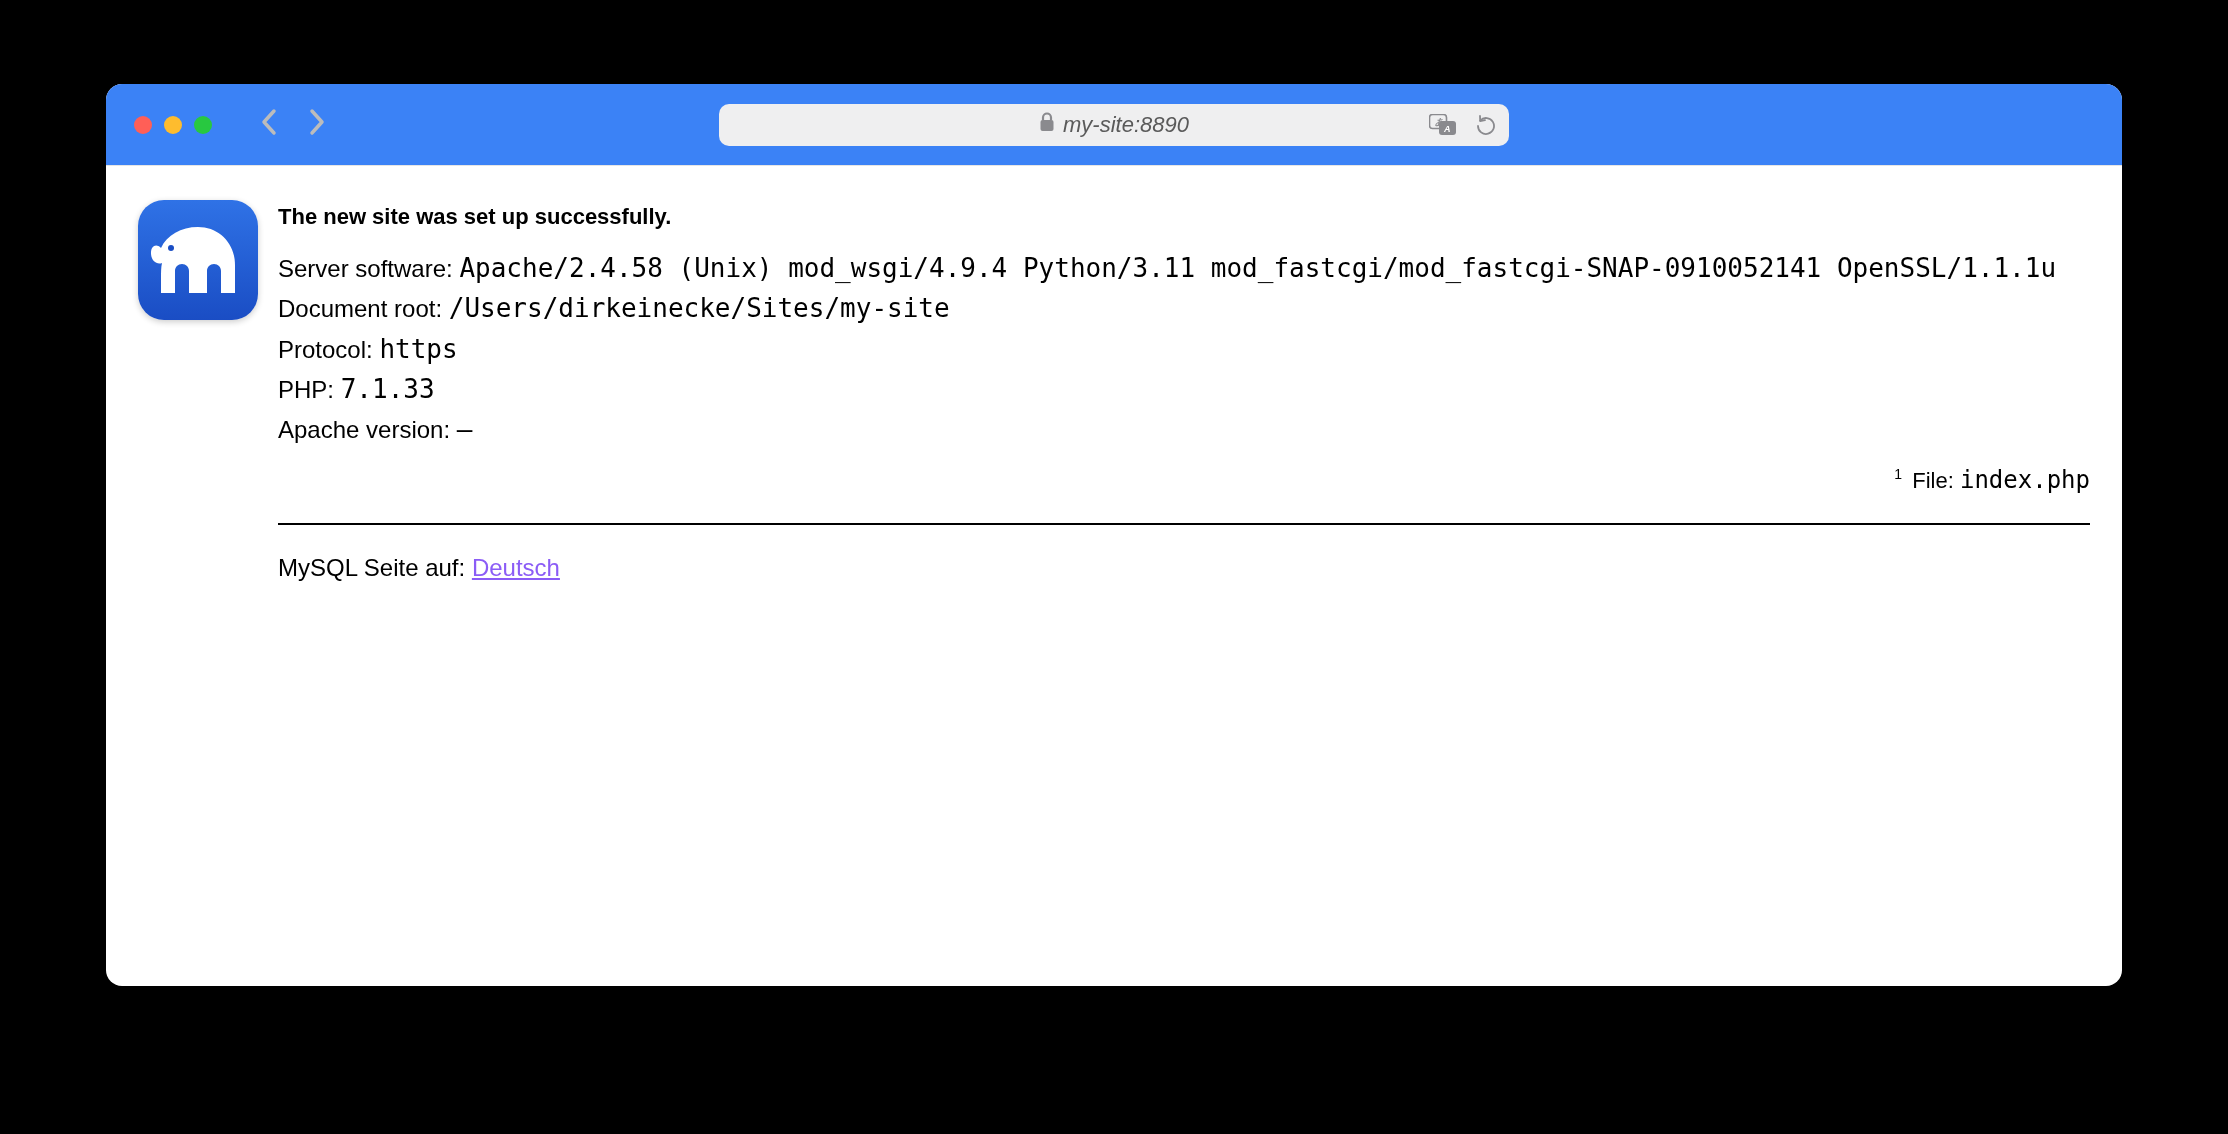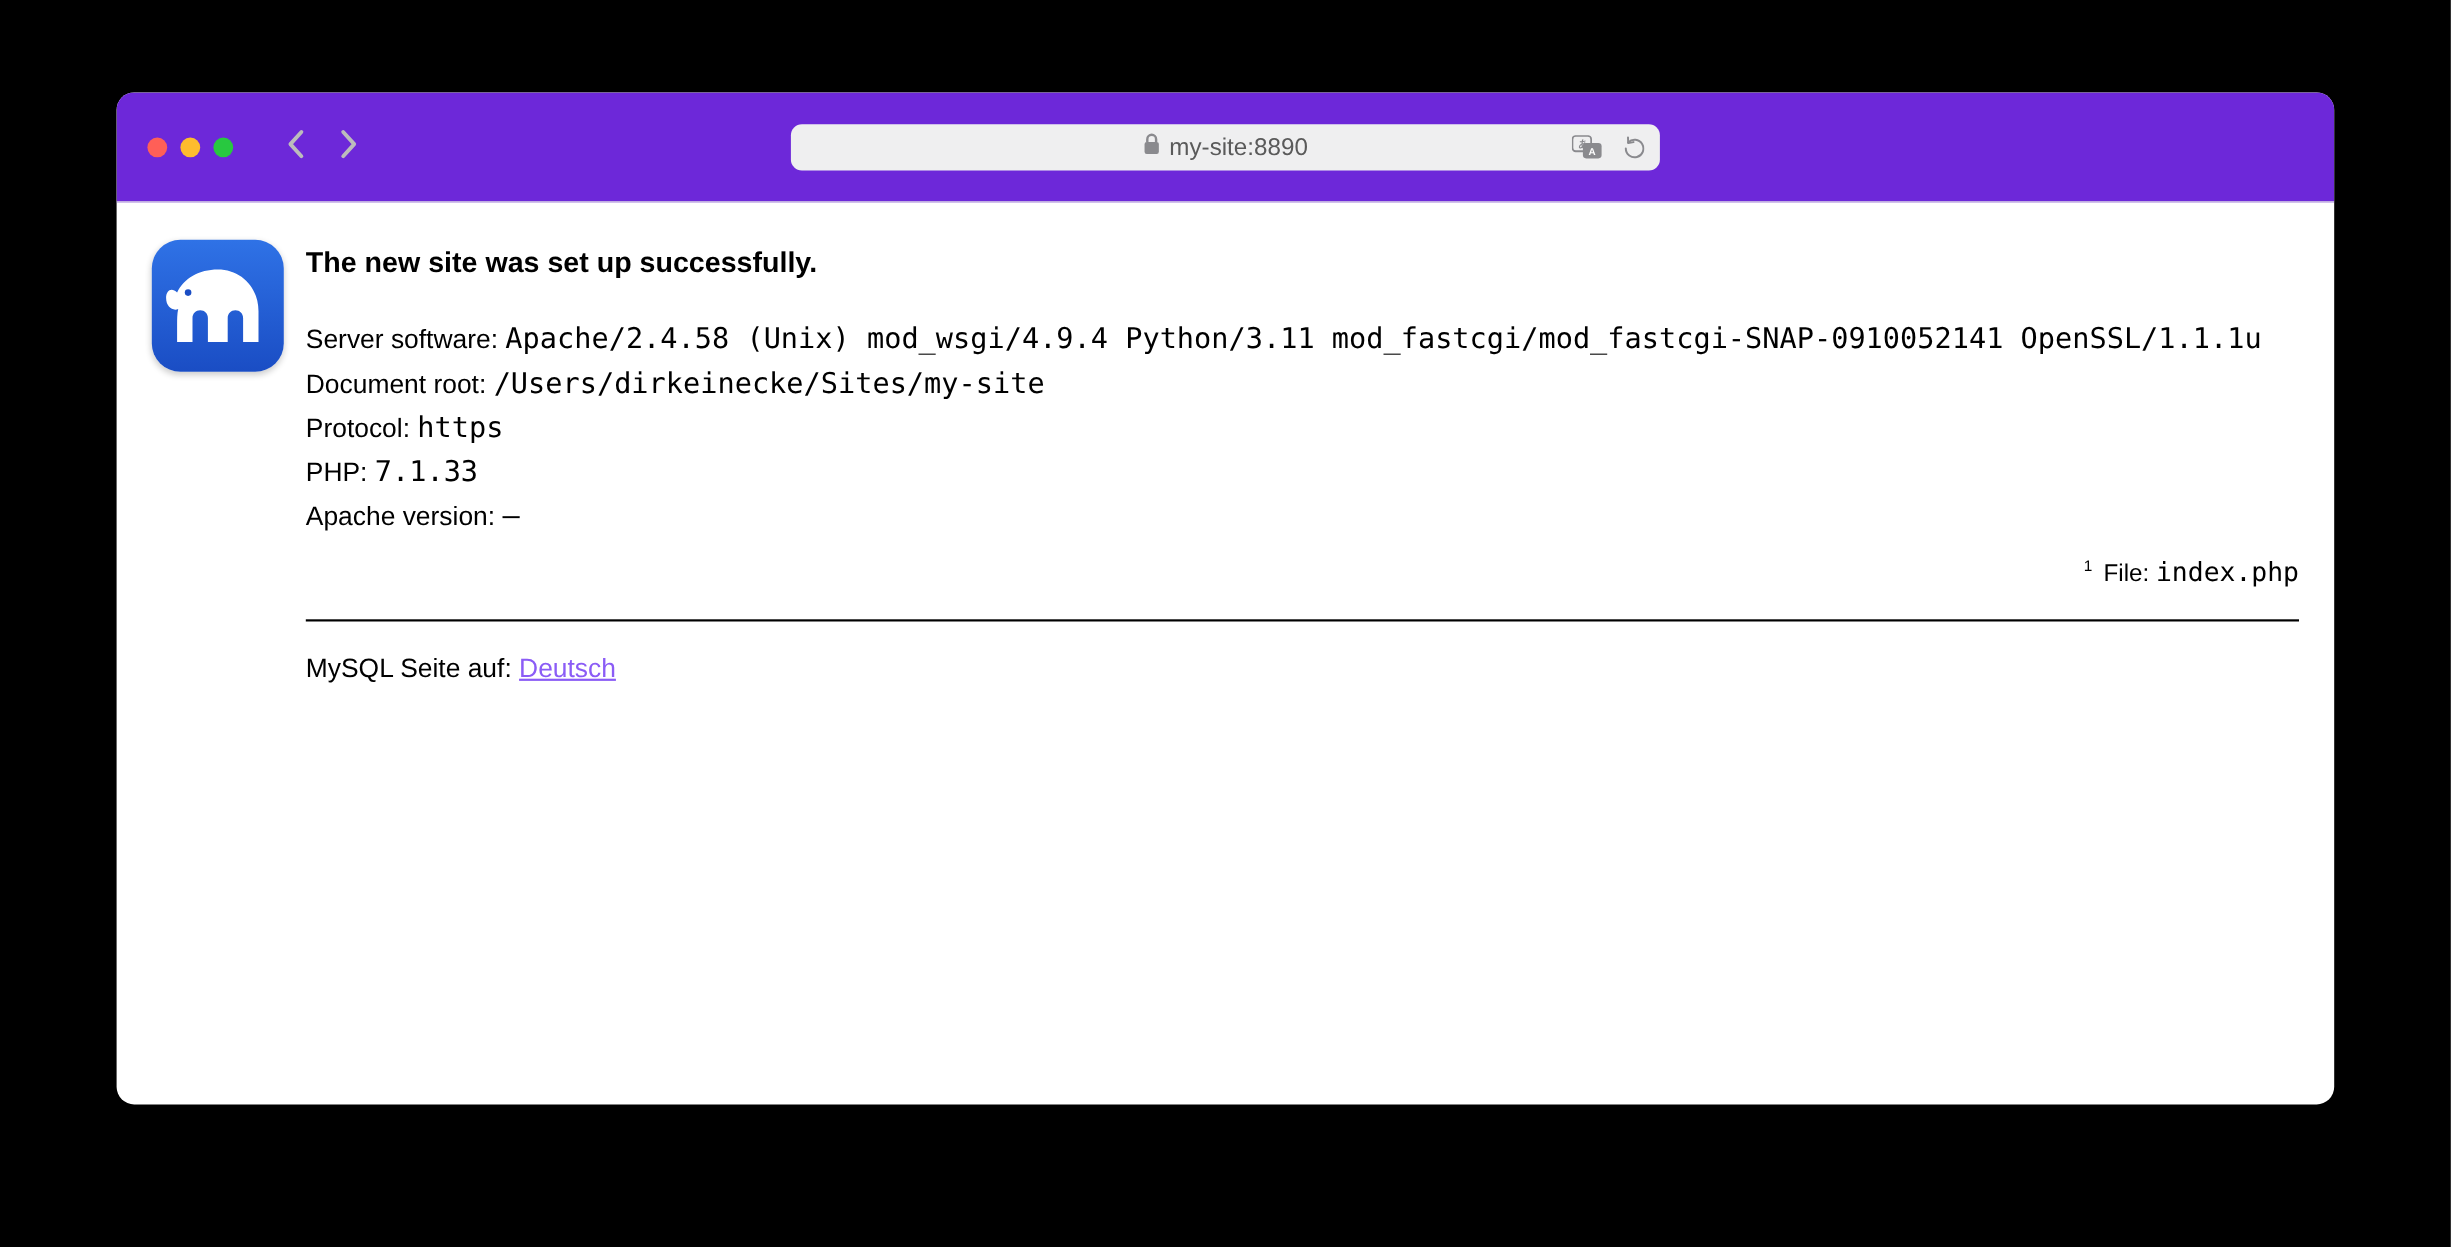--- a/index.html
+++ b/index.html
@@ -21,27 +21,28 @@
 
     .window {
       width: 2016px;
       background: #fff;
       border-radius: 16px;
       overflow: hidden;
       box-shadow: 0 30px 80px rgba(0,0,0,0.5);
     }
 
     .toolbar {
-      height: 100px;
-      background: #6d28d9;
+      height: 82px;
+      background: #3b82f6;
       border-bottom: 1px solid #e5e5e5;
       display: flex;
       align-items: center;
       padding: 0 28px;
       position: relative;
+      font-style: italic;
     }
 
     .traffic-lights {
       display: flex;
       gap: 12px;
       align-items: center;
     }
 
     .traffic-light {
       width: 18px;
@@ -129,23 +130,23 @@
     }
 
     .content {
       flex: 1;
       font-size: 24px;
       line-height: 1.55;
       color: #000;
     }
 
     .content h1 {
-      font-size: 26px;
+      font-size: 22px;
       font-weight: 700;
-      margin-bottom: 30px;
+      margin-bottom: 14px;
     }
 
     .intro {
       margin-bottom: 30px;
     }
 
     .intro sup {
       font-size: 16px;
       vertical-align: super;
     }

